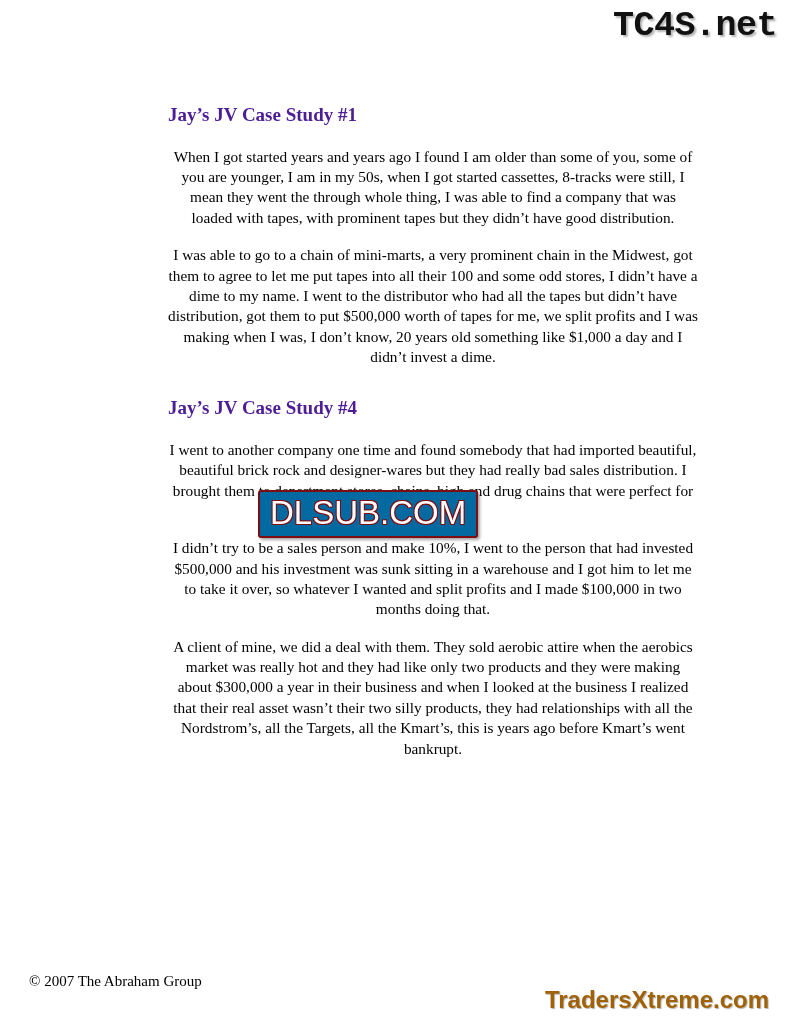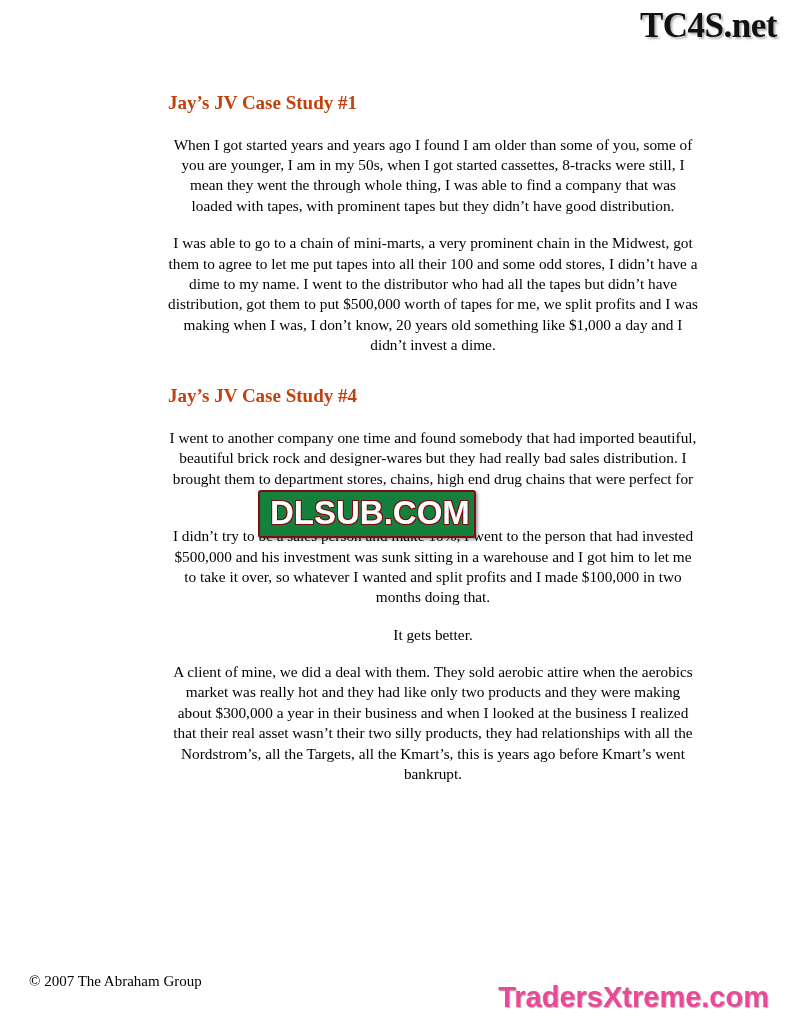--- a/index.html
+++ b/index.html
@@ -19,42 +19,42 @@
     position: absolute;
     inset: 0;
     background: #ffffff;
   }
 
   
   .brand-top {
     position: absolute;
     top: 6px;
     right: 14px;
-    font-family: Liberation Serif, serif;
+    font-family: Liberation Mono, monospace;
     font-size: 35px;
     font-weight: bold;
     color: #111111;
     letter-spacing: -0.5px;
     text-shadow: 2px 2px 2px rgba(120,120,120,0.55);
   }
 
   
   .content {
     position: absolute;
     left: 168px;
     top: 88px;
     width: 530px;
   }
 
   h2.heading {
     font-family: "Liberation Serif", serif;
     font-size: 19px;
     font-weight: bold;
-    color: #c2410c;
-    margin: 4px 0 20px 0;
+    color: #4c1d95;
+    margin: 16px 0 20px 0;
     line-height: 1.2;
   }
   .heading.spaced-top {
     margin-top: 30px;
   }
   .heading.spaced-top-lg {
     margin-top: 40px;
   }
 
   p.para {
@@ -68,67 +68,66 @@
     font-weight: bold;
   }
 
   
   .watermark {
     position: absolute;
     left: 258px;
     top: 490px;
     font-family: "Liberation Sans", sans-serif;
     font-size: 33px;
-    font-weight: bold;
+    font-weight: normal;
     color: #ffffff;
-    background: #15803d;
+    background: #0369a1;
     border: 2px solid #7d0d10;
     border-radius: 3px;
-    padding: 2px 4px 4px 10px;
+    padding: 2px 10px 4px 10px;
     letter-spacing: 0px;
     text-shadow: 1px 1px 0 #7d0d10, -1px -1px 0 #7d0d10, 1px -1px 0 #7d0d10, -1px 1px 0 #7d0d10;
     box-shadow: 2px 2px 3px rgba(0,0,0,0.35);
   }
 
   
   .footer-copy {
     position: absolute;
     left: 29px;
     bottom: 34px;
     font-size: 15px;
     color: #000000;
   }
   .footer-brand {
     position: absolute;
     right: 22px;
     bottom: 10px;
     font-family: "Liberation Sans", sans-serif;
-    font-size: 29px;
+    font-size: 24px;
     font-weight: bold;
-    color: #ec4899;
+    color: #a16207;
     text-shadow: 1px 1px 1px rgba(0,0,0,0.3);
   }
 </style>
 </head>
 <body>
 
 <div class="page">
 
   <div class="brand-top">TC4S.net</div>
 
   <div class="content">
 
     <h2 class="heading">Jay’s JV Case Study #1</h2>
     <p class="para">When I got started years and years ago I found I am older than some of you, some of you are younger, I am in my 50s, when I got started cassettes, 8-tracks were still, I mean they went the through whole thing, I was able to find a company that was loaded with tapes, with prominent tapes but they didn’t have good distribution.</p>
     <p class="para">I was able to go to a chain of mini-marts, a very prominent chain in the Midwest, got them to agree to let me put tapes into all their 100 and some odd stores, I didn’t have a dime to my name. I went to the distributor who had all the tapes but didn’t have distribution, got them to put $500,000 worth of tapes for me, we split profits and I was making when I was, I don’t know, 20 years old something like $1,000 a day and I didn’t invest a dime.</p>
 
     <h2 class="heading spaced-top">Jay’s JV Case Study #4</h2>
     <p class="para">I went to another company one time and found somebody that had imported beautiful, beautiful brick rock and designer-wares but they had really bad sales distribution. I brought them to department stores, chains, high end drug chains that were perfect for this.</p>
     <p class="para">I didn’t try to be a sales person and make 10%, I went to the person that  had invested $500,000 and his investment was sunk sitting in a warehouse and I got him to let me to take it over, so whatever I wanted and split profits and I made $100,000 in two months doing that.</p>
-    <p class="para">It gets better.</p>
 
     <p class="para">A client of mine, we did a deal with them.   They sold aerobic attire when the aerobics market was really hot and they had like only two products and they were making about $300,000 a year in their business and when I looked at the business I realized that their real asset wasn’t their two silly products, they had relationships with all the Nordstrom’s, all the Targets, all the Kmart’s, this is years ago before Kmart’s went bankrupt.</p>
 
   </div>
 
   <div class="watermark">DLSUB.COM</div>
 
   <div class="footer-copy">© 2007 The Abraham Group</div>
   <div class="footer-brand">TradersXtreme.com</div>
 

